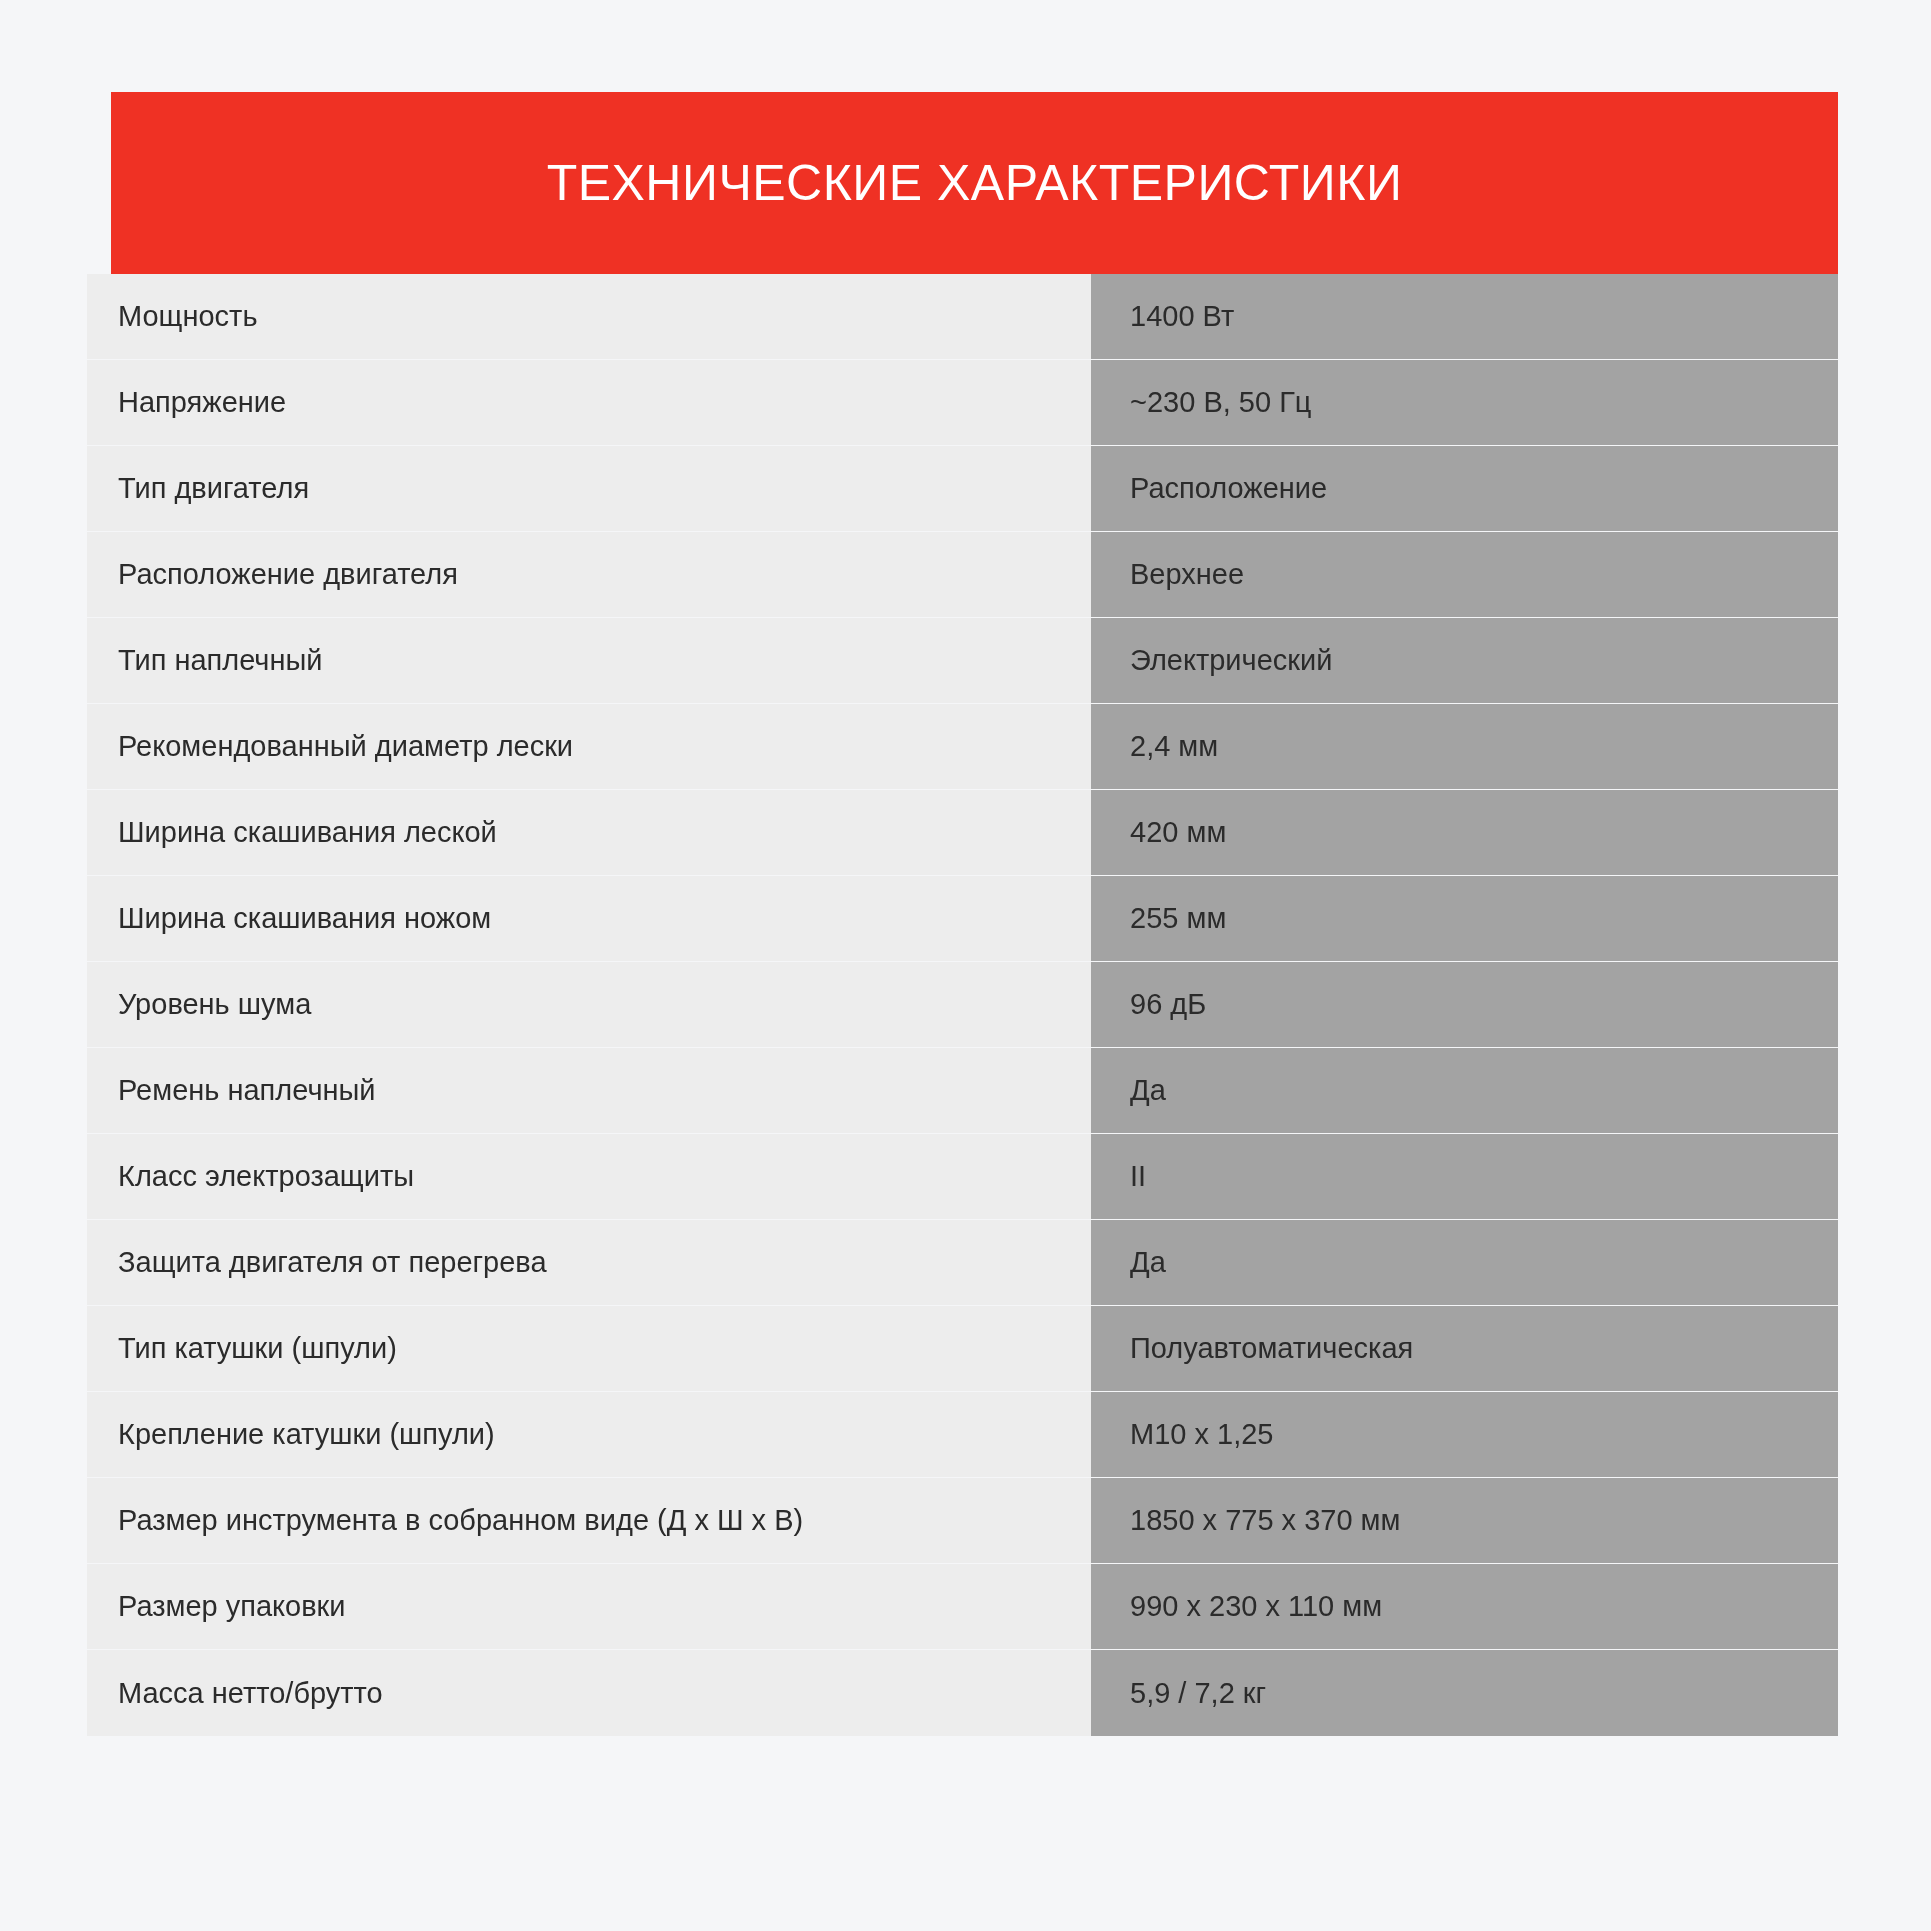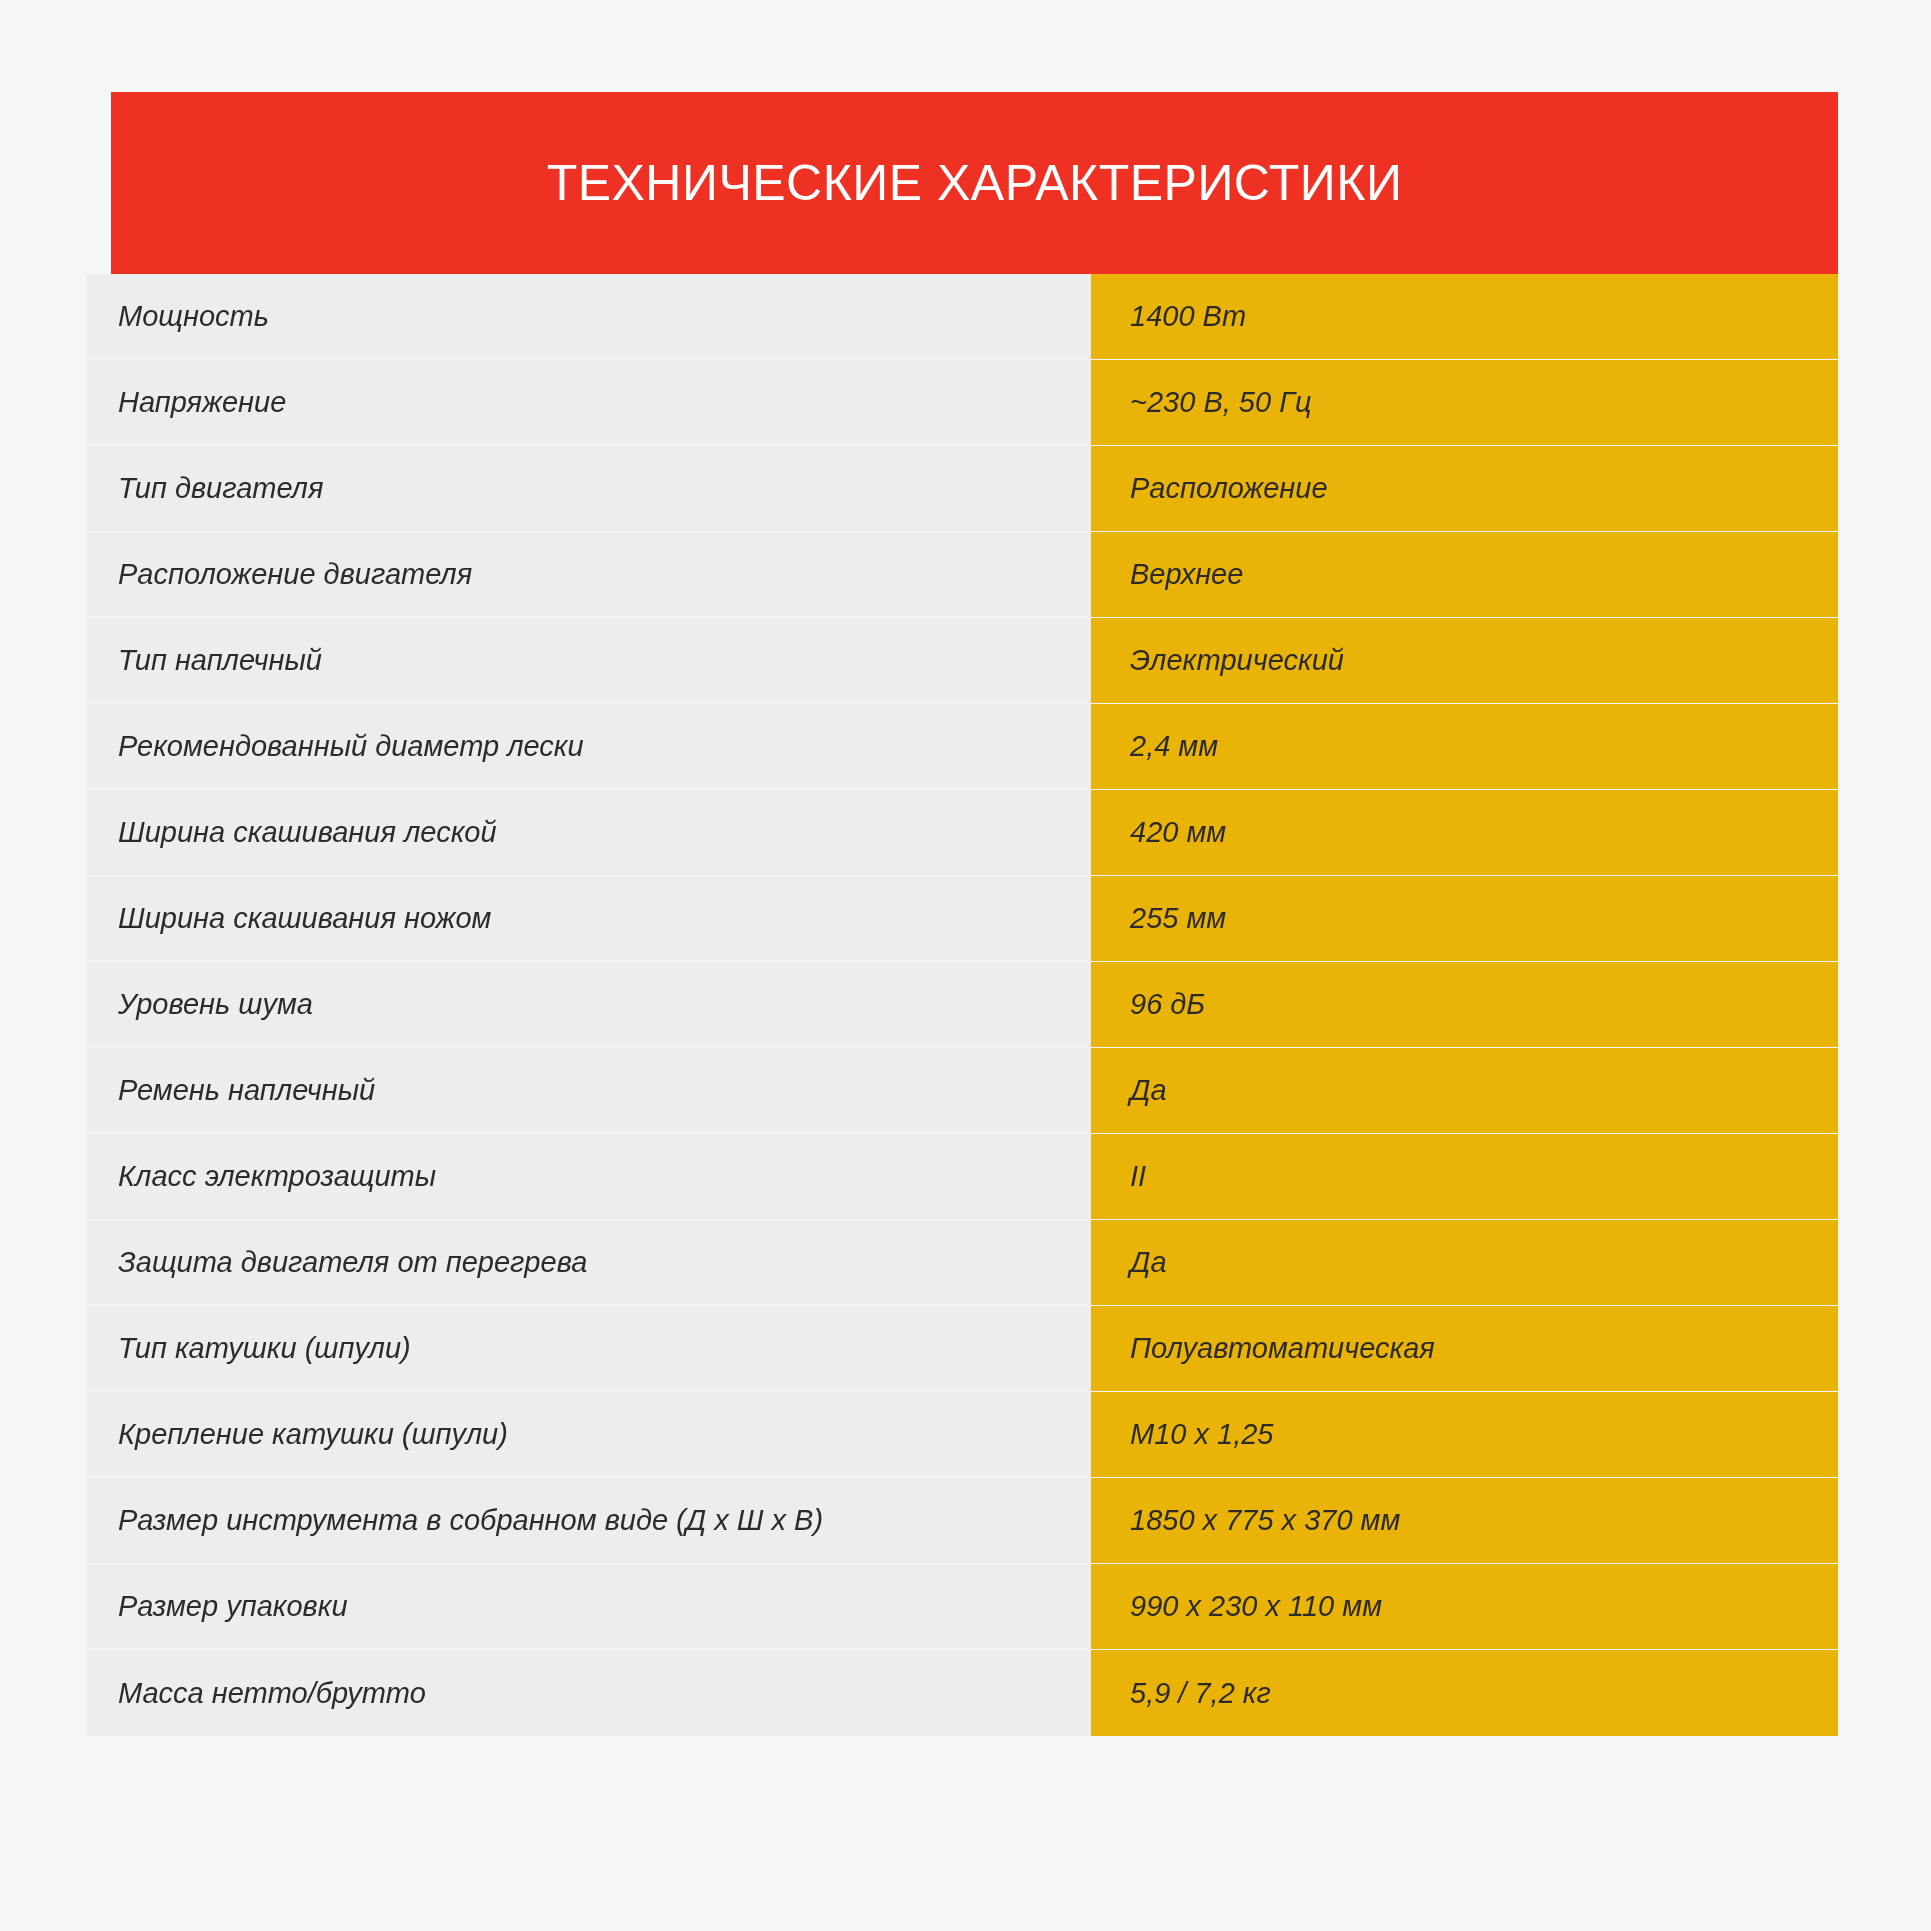--- a/index.html
+++ b/index.html
@@ -55,30 +55,29 @@
   .spec-cell {
     vertical-align: middle;
     font-size: 29px;
     font-weight: 400;
     color: #2b2b2b;
     line-height: 1.25;
     border-bottom: 1.9px solid #f5f6f8;
     box-sizing: border-box;
     overflow: hidden;
     white-space: nowrap;
-    font-style: italic;
   }
   .spec-cell-label {
     width: 1004px;
     background: #ededed;
     padding-left: 31px;
     padding-right: 11.6px;
   }
   .spec-cell-value {
-    background: #eab308;
+    background: #a3a3a3;
     padding-left: 39px;
     padding-right: 19.3px;
   }
   .spec-row:last-child .spec-cell {
     border-bottom: none;
   }
 </style>
 </head>
 <body>
 

